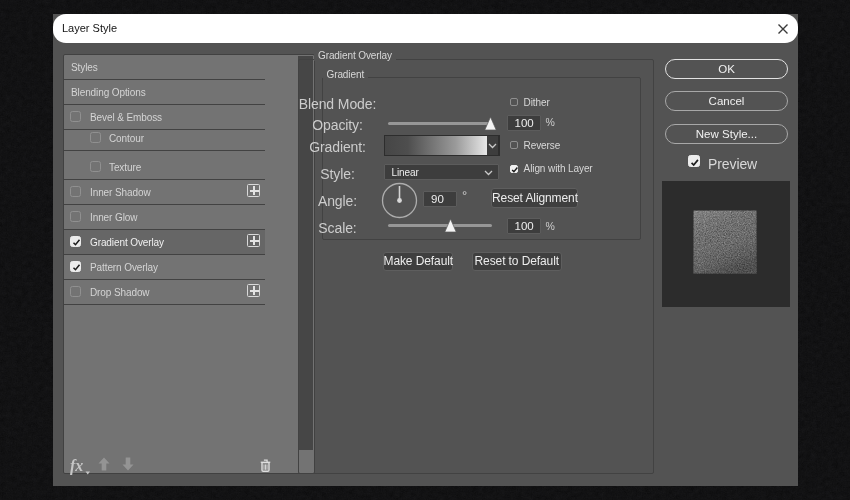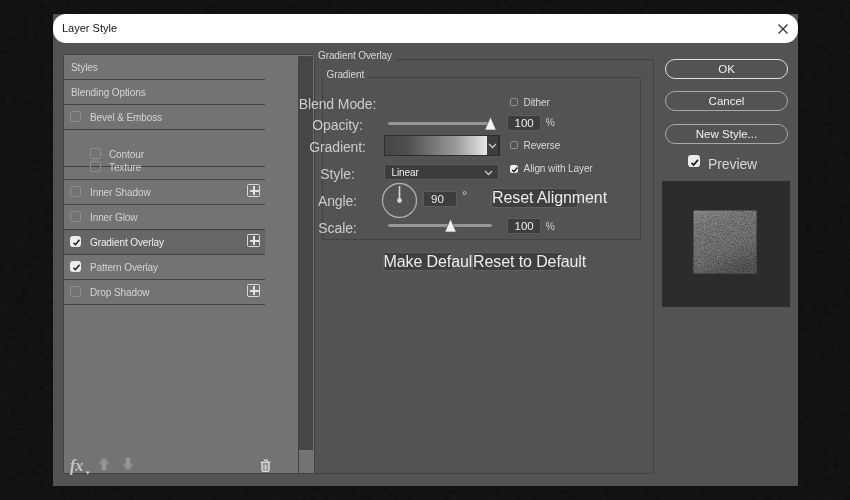--- a/index.html
+++ b/index.html
@@ -28,21 +28,21 @@
   .grplbl { position:absolute; background:#535353; padding:0 4px; font-size:10px; letter-spacing:-0.1px; color:#d8d8d8; }
   .flabel { position:absolute; font-size:14px; letter-spacing:-0.1px; color:#cccccc; text-align:center; width:80px; white-space:nowrap; }
   .sel2 { position:absolute; background:#3d3d3d; border:1px solid #5c5c5c; border-radius:1px; }
   .sel2 .tx { position:absolute; left:7px; top:2.5px; font-size:10px; letter-spacing:-0.1px; color:#ededed; }
   .chev { position:absolute; }
   .inbox { position:absolute; background:#3d3d3d; border:1px solid #5c5c5c; border-radius:1px; font-size:11.5px; color:#ededed; }
   .inbox span { position:absolute; left:7px; top:1.2px; }
   .unit { position:absolute; font-size:10.5px; color:#cccccc; }
   .ckl { position:absolute; font-size:10px; letter-spacing:-0.1px; color:#d8d8d8; white-space:nowrap; }
   .track { position:absolute; height:3px; background:#979797; border-radius:2px; }
-  .btn { position:absolute; background:#3f3f3f; border:1px solid #5e5e5e; border-radius:3px; color:#ececec; font-size:16px; letter-spacing:-0.1px; text-align:center; white-space:nowrap; }
+  .btn { position:absolute; background:#3f3f3f; border:1px solid #5e5e5e; border-radius:3px; color:#ececec; font-size:12px; letter-spacing:-0.1px; text-align:center; white-space:nowrap; }
   .pill { position:absolute; left:612px; width:123px; height:20px; border-radius:10px; background:transparent; color:#f1f1f1; font-size:11.5px; text-align:center; line-height:18px; }
   .prevbox { position:absolute; left:609px; top:167px; width:128px; height:126px; background:#2c2c2c; }
 </style>
 </head>
 <body>
 <svg id="bgtex" xmlns="http://www.w3.org/2000/svg" width="850" height="500">
   <filter id="noise" x="0" y="0" width="100%" height="100%" color-interpolation-filters="sRGB">
     <feTurbulence type="fractalNoise" baseFrequency="0.18 0.22" numOctaves="3" seed="7" result="n"></feTurbulence>
     <feColorMatrix in="n" type="matrix" values="0 0 0 0 0.13  0 0 0 0 0.13  0 0 0 0 0.14  0.28 0.28 0.28 0 -0.28"></feColorMatrix>
   </filter>
@@ -68,21 +68,21 @@
     <div class="row" style="top:0px;">
         <span class="lbl" style="left:7px;">Styles</span>
       </div>
     <div class="row" style="top:25px;">
         <span class="lbl" style="left:7px;">Blending Options</span>
       </div>
     <div class="row" style="top:50px;">
         <span class="cbL" style="left:5.5px; top:5.5px;"></span>
         <span class="lbl" style="left:26px;">Bevel &amp; Emboss</span>
       </div>
-    <div class="row" style="top:87px;">
+    <div class="row" style="top:71px;">
         <span class="cbL" style="left:25.5px; top:5.5px;"></span>
         <span class="lbl" style="left:45px;">Contour</span>
       </div>
     <div class="row" style="top:100px;">
         <span class="cbL" style="left:25.5px; top:5.5px;"></span>
         <span class="lbl" style="left:45px;">Texture</span>
       </div>
     <div class="row" style="top:125px;">
         <span class="cbL" style="left:5.5px; top:5.5px;"></span>
         <span class="lbl" style="left:26px;">Inner Shadow</span>

